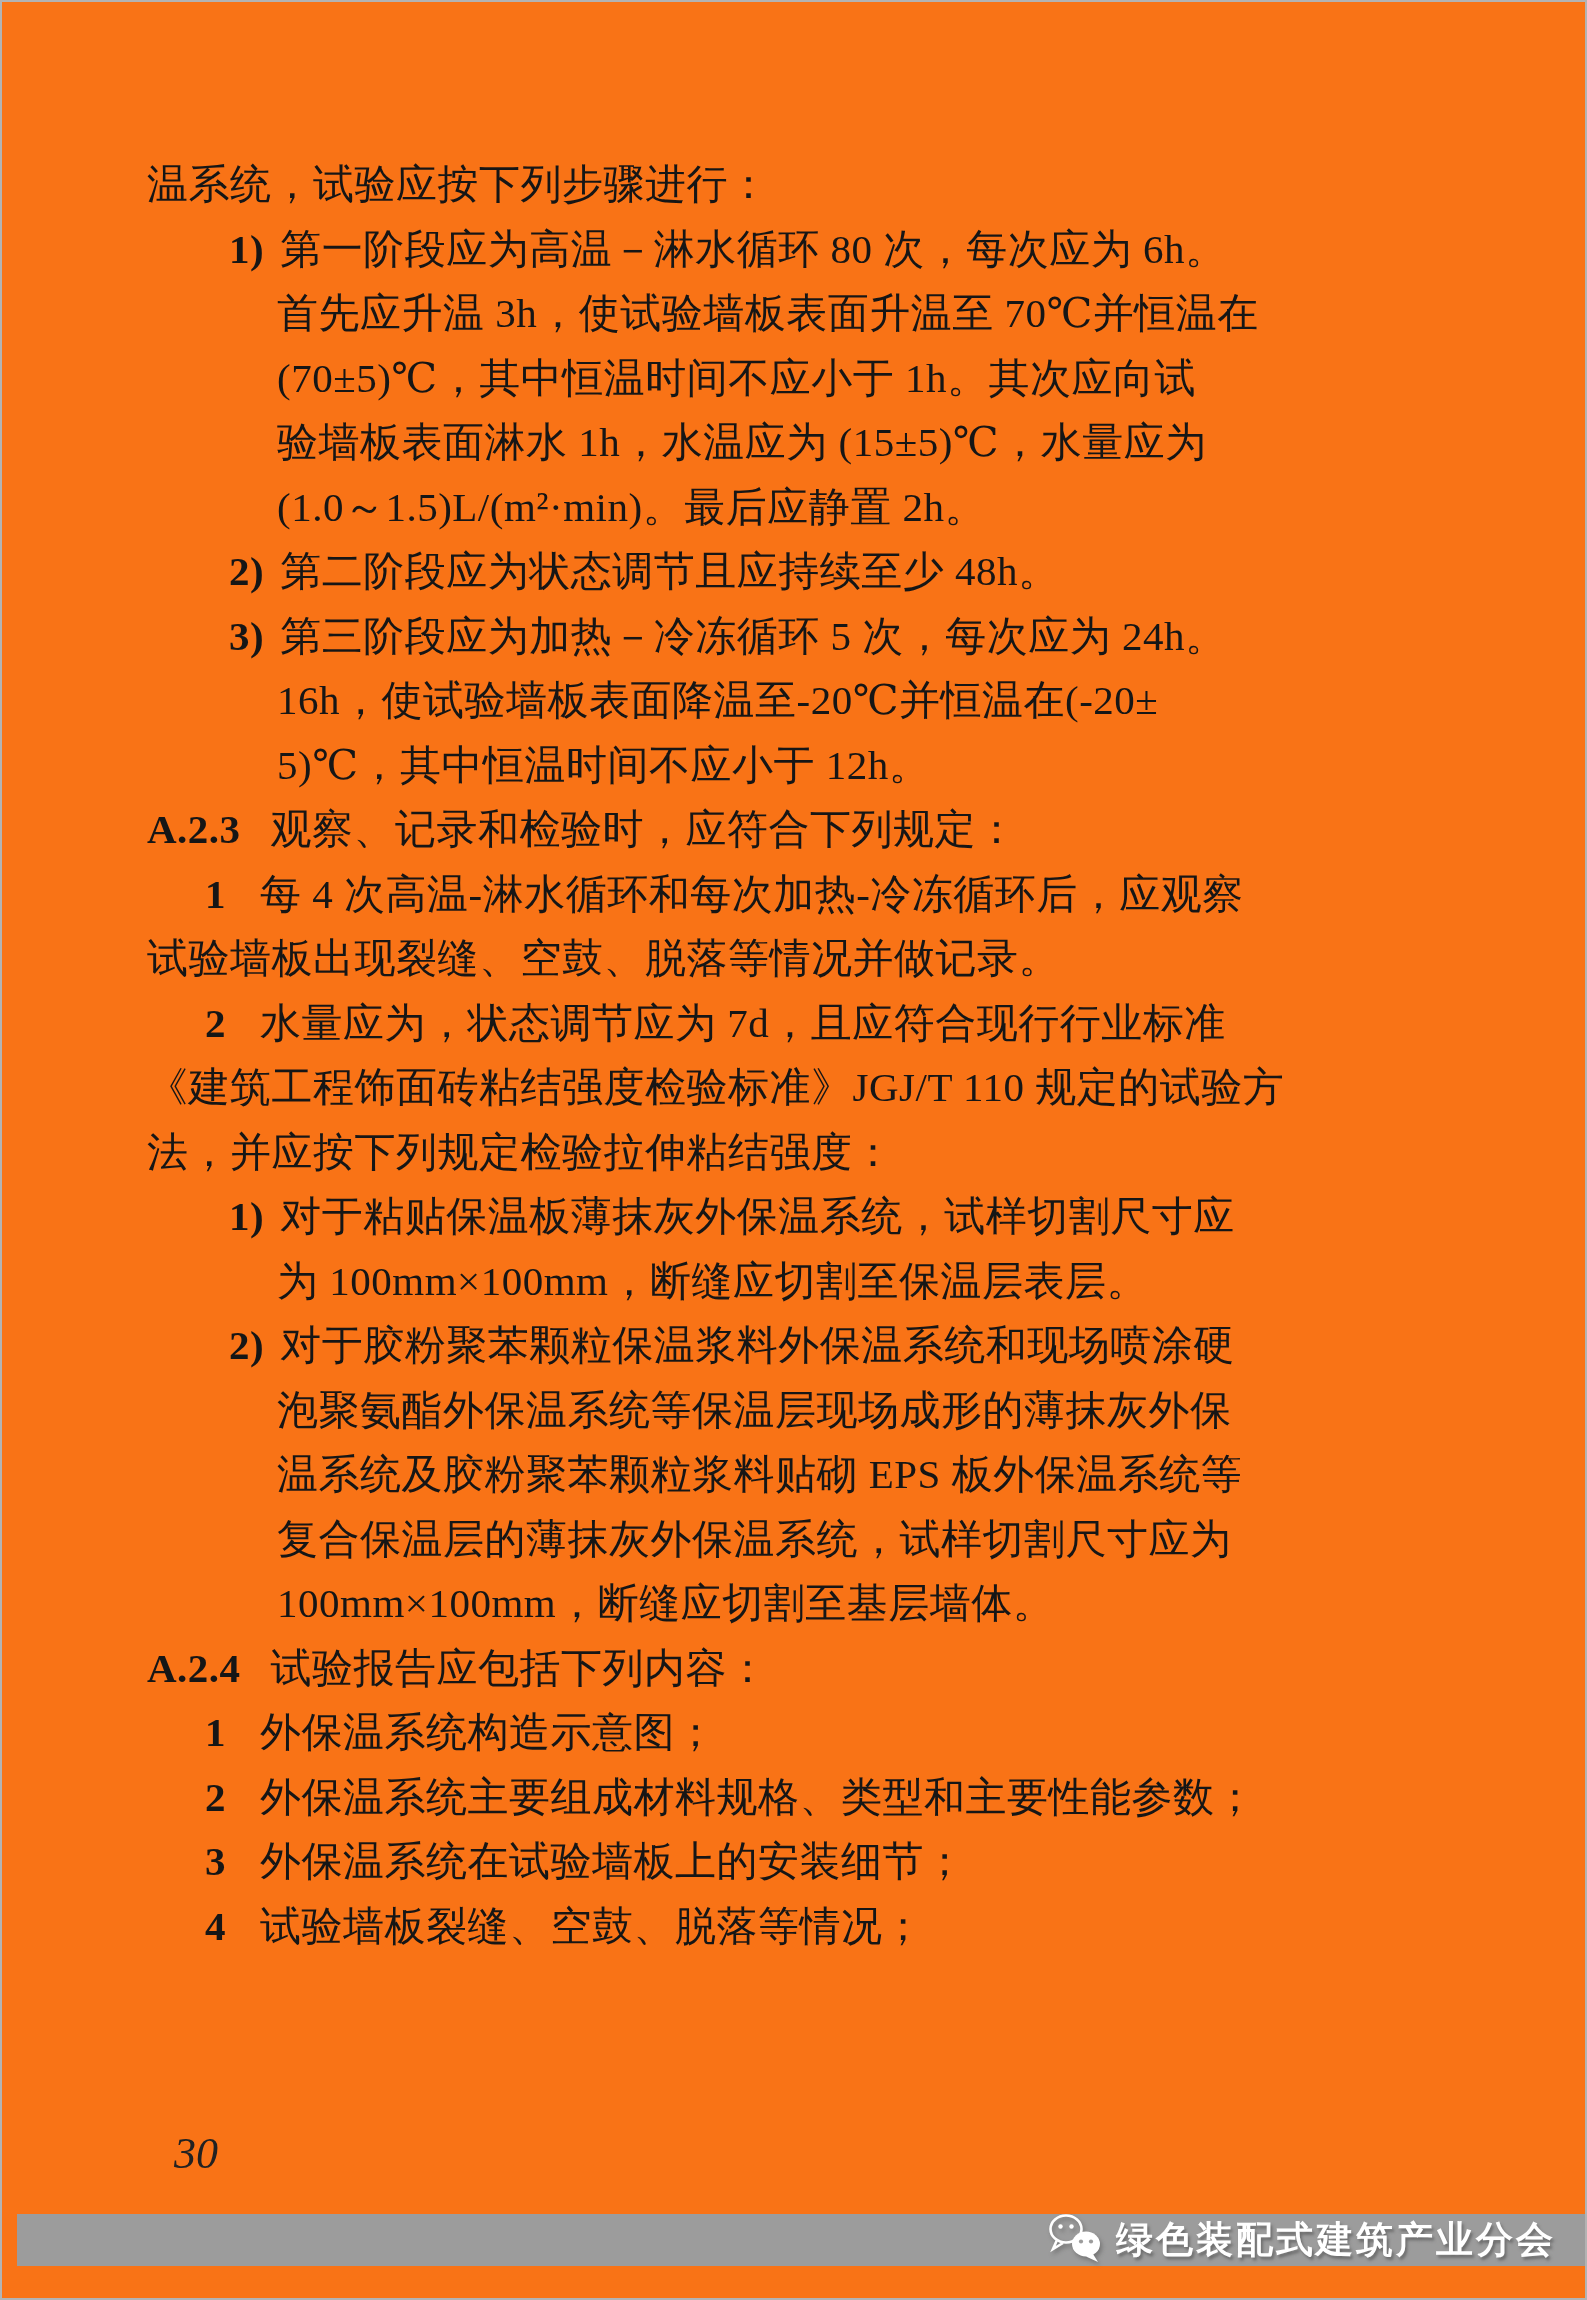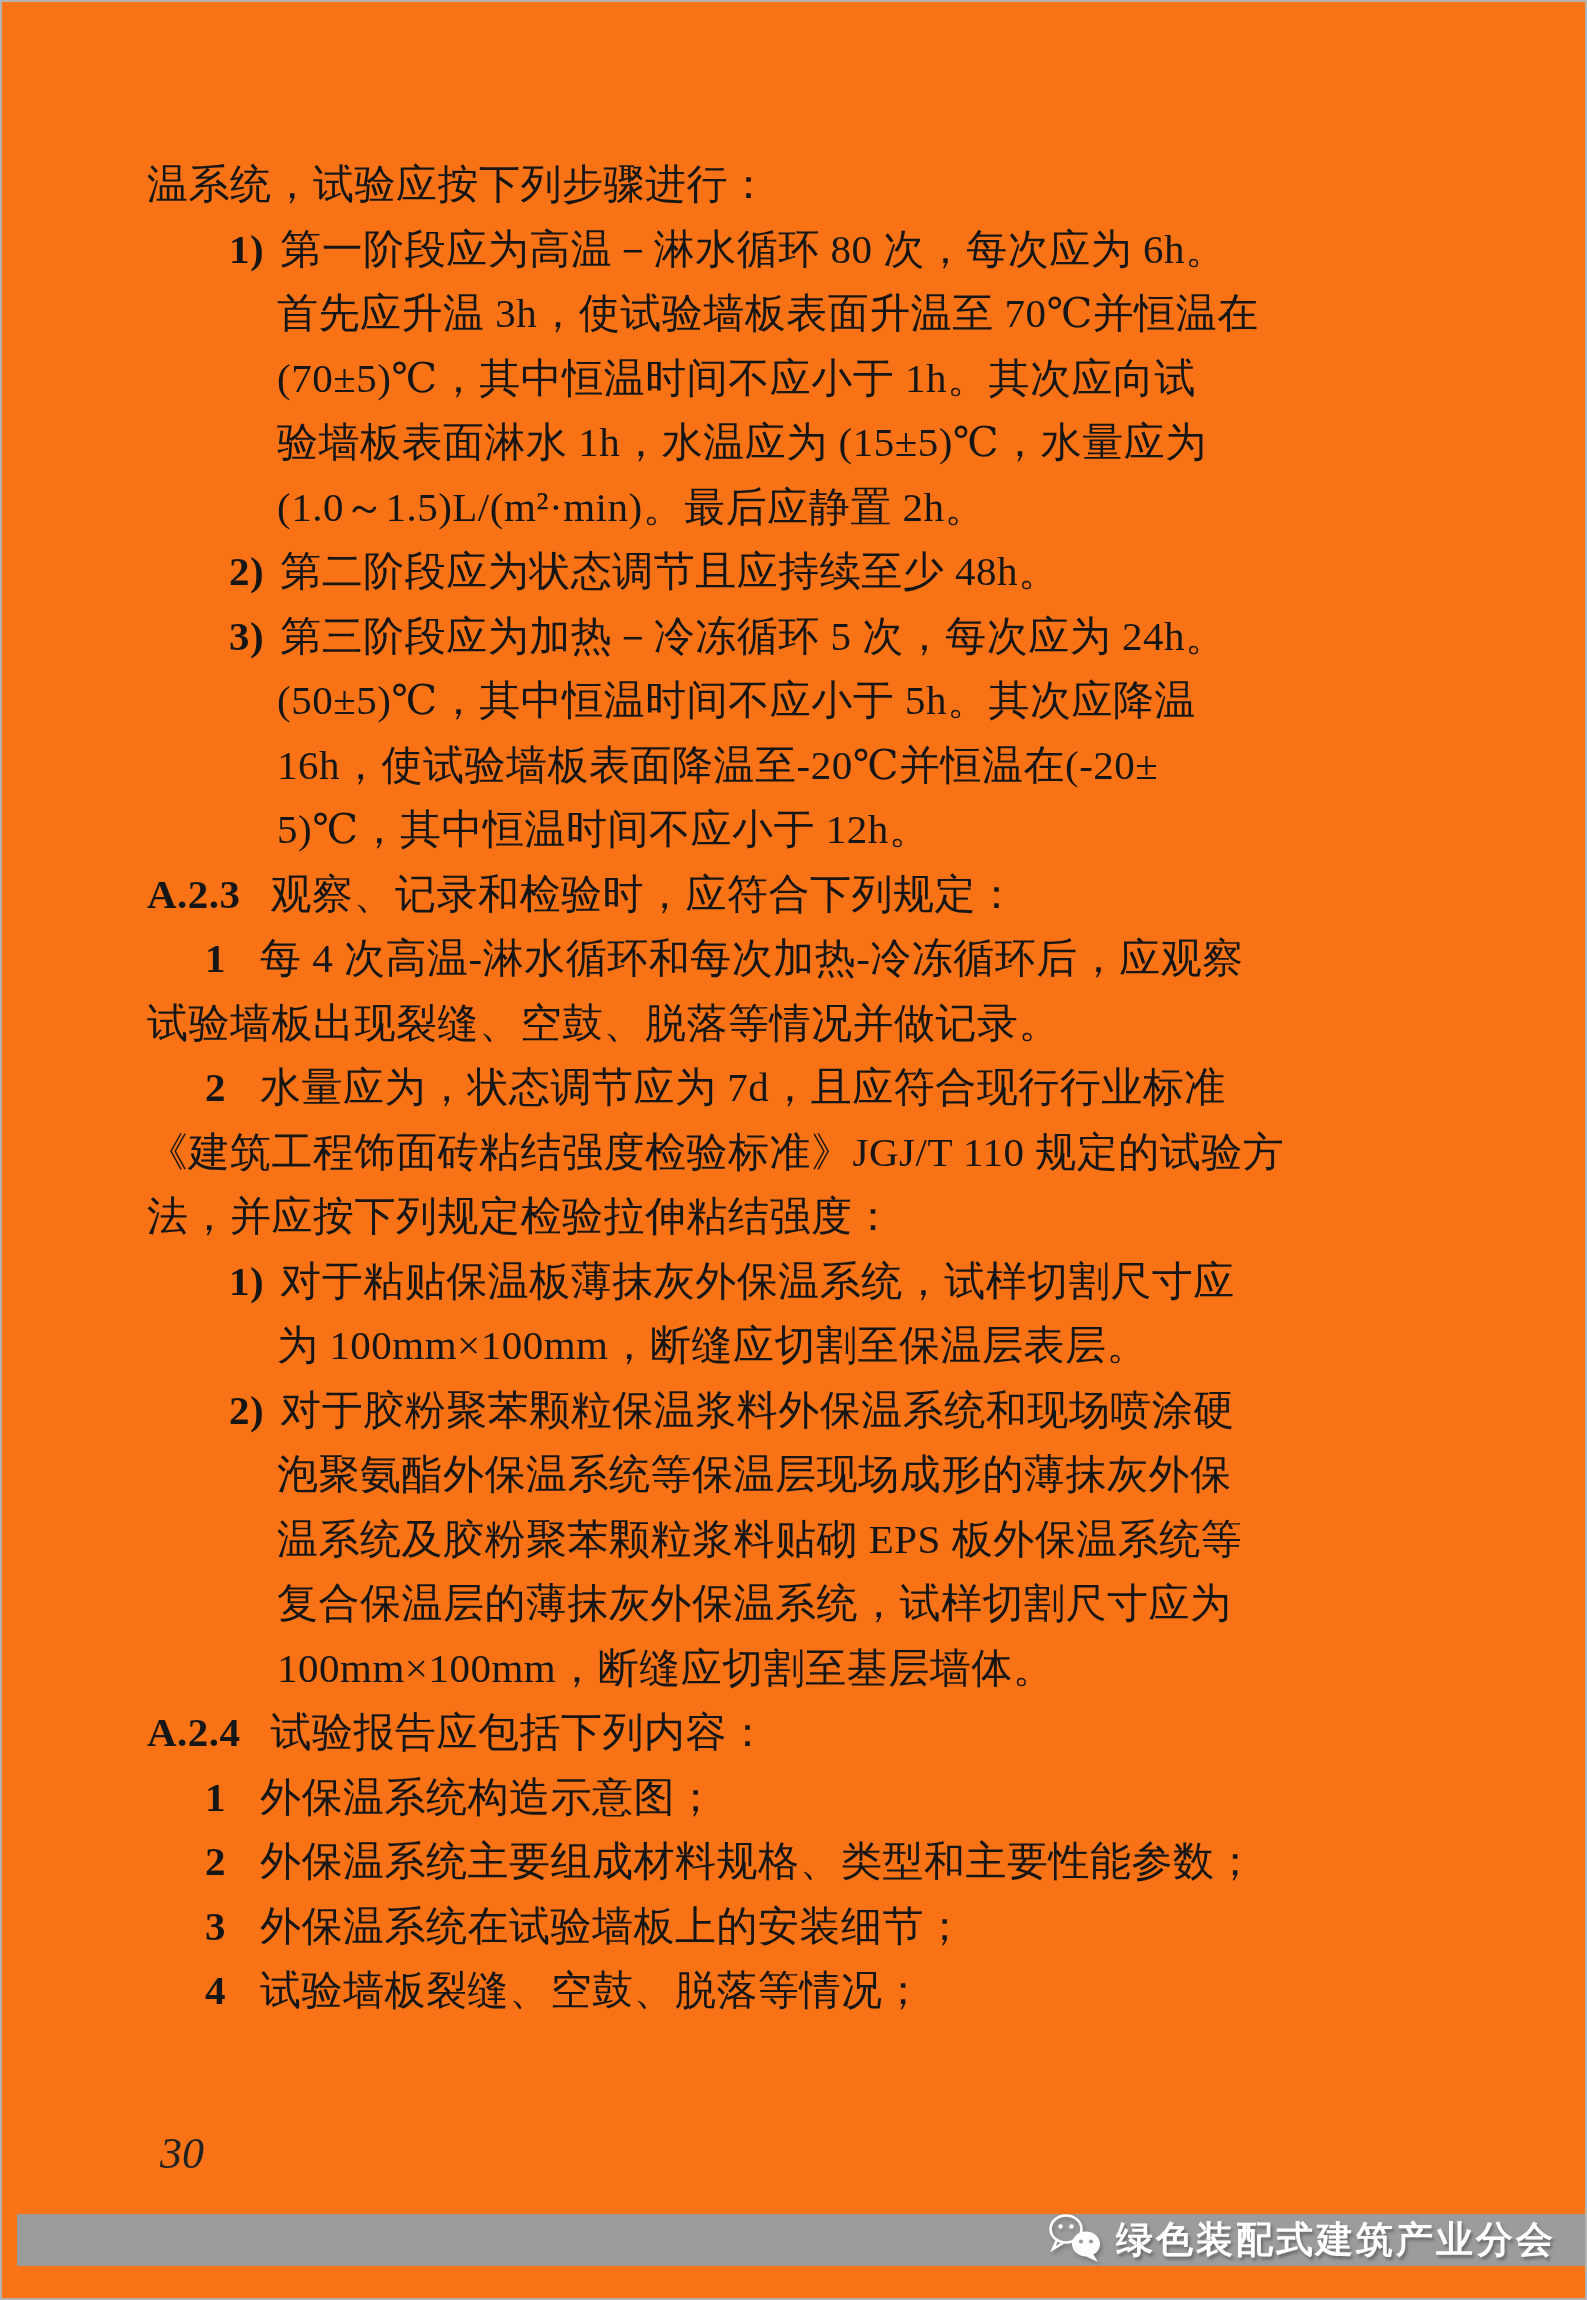--- a/index.html
+++ b/index.html
@@ -38,21 +38,21 @@
   .line.sect    { padding-left: 0; }
   .line.sect .marker { margin-right: 30px; }
   .line.para    { padding-left: 58px; }
   .line.para .marker { margin-right: 34px; }
   .line.sub     { padding-left: 82px; }
   .line.sub .marker { margin-right: 16px; }
   .line.subcont { padding-left: 130px; }
 
   .page-number {
     position: absolute;
-    left: 158px;
+    left: 172px;
     top: 2122px;
     font-size: 44px;
     font-style: italic;
     color: #222222;
     line-height: 60px;
   }
   .footer-bar {
     position: absolute;
     left: 15px;
     top: 2212px;
@@ -86,21 +86,20 @@
 
   <div class="text-body">
       <div class="line flush"><span class="text">温系统，试验应按下列步骤进行：</span></div>
       <div class="line sub"><span class="marker">1)</span><span class="text">第一阶段应为高温－淋水循环 80 次，每次应为 6h。</span></div>
       <div class="line subcont"><span class="text">首先应升温 3h，使试验墙板表面升温至 70℃并恒温在</span></div>
       <div class="line subcont"><span class="text">(70±5)℃，其中恒温时间不应小于 1h。其次应向试</span></div>
       <div class="line subcont"><span class="text">验墙板表面淋水 1h，水温应为 (15±5)℃，水量应为</span></div>
       <div class="line subcont"><span class="text">(1.0～1.5)L/(m²·min)。最后应静置 2h。</span></div>
       <div class="line sub"><span class="marker">2)</span><span class="text">第二阶段应为状态调节且应持续至少 48h。</span></div>
       <div class="line sub"><span class="marker">3)</span><span class="text">第三阶段应为加热－冷冻循环 5 次，每次应为 24h。</span></div>
-      <div class="line subcont"><span class="text">(50±5)℃，其中恒温时间不应小于 5h。其次应降温</span></div>
       <div class="line subcont"><span class="text">16h，使试验墙板表面降温至-20℃并恒温在(-20±</span></div>
       <div class="line subcont"><span class="text">5)℃，其中恒温时间不应小于 12h。</span></div>
       <div class="line sect"><span class="marker">A.2.3</span><span class="text">观察、记录和检验时，应符合下列规定：</span></div>
       <div class="line para"><span class="marker">1</span><span class="text">每 4 次高温-淋水循环和每次加热-冷冻循环后，应观察</span></div>
       <div class="line flush"><span class="text">试验墙板出现裂缝、空鼓、脱落等情况并做记录。</span></div>
       <div class="line para"><span class="marker">2</span><span class="text">水量应为，状态调节应为 7d，且应符合现行行业标准</span></div>
       <div class="line flush"><span class="text">《建筑工程饰面砖粘结强度检验标准》JGJ/T 110 规定的试验方</span></div>
       <div class="line flush"><span class="text">法，并应按下列规定检验拉伸粘结强度：</span></div>
       <div class="line sub"><span class="marker">1)</span><span class="text">对于粘贴保温板薄抹灰外保温系统，试样切割尺寸应</span></div>
       <div class="line subcont"><span class="text">为 100mm×100mm，断缝应切割至保温层表层。</span></div>

